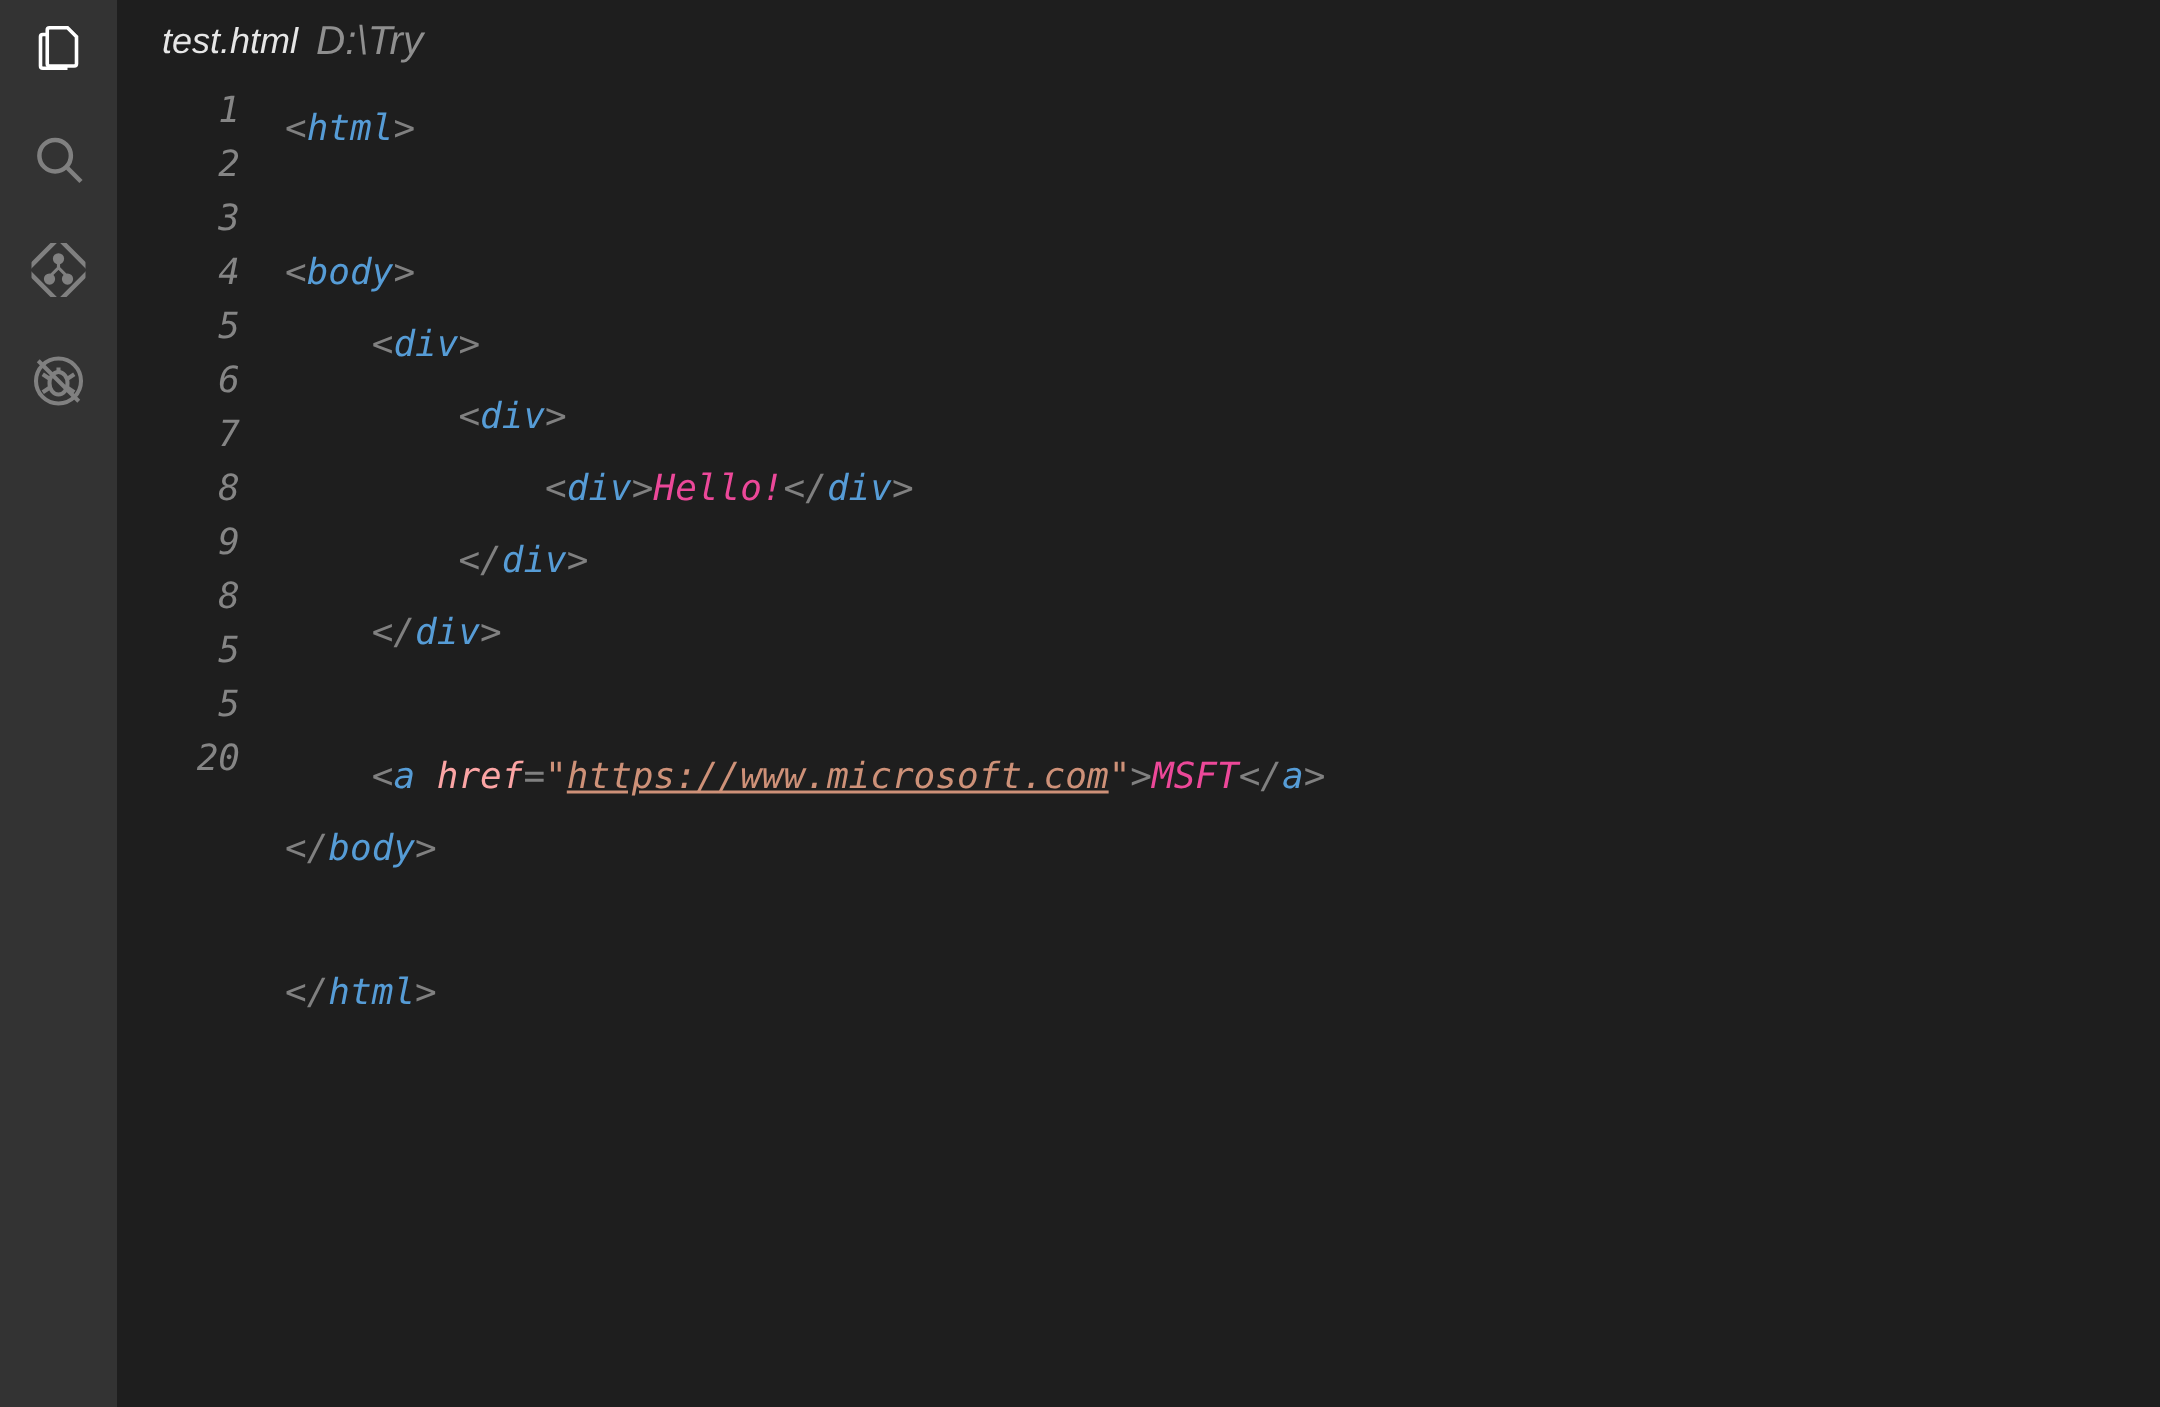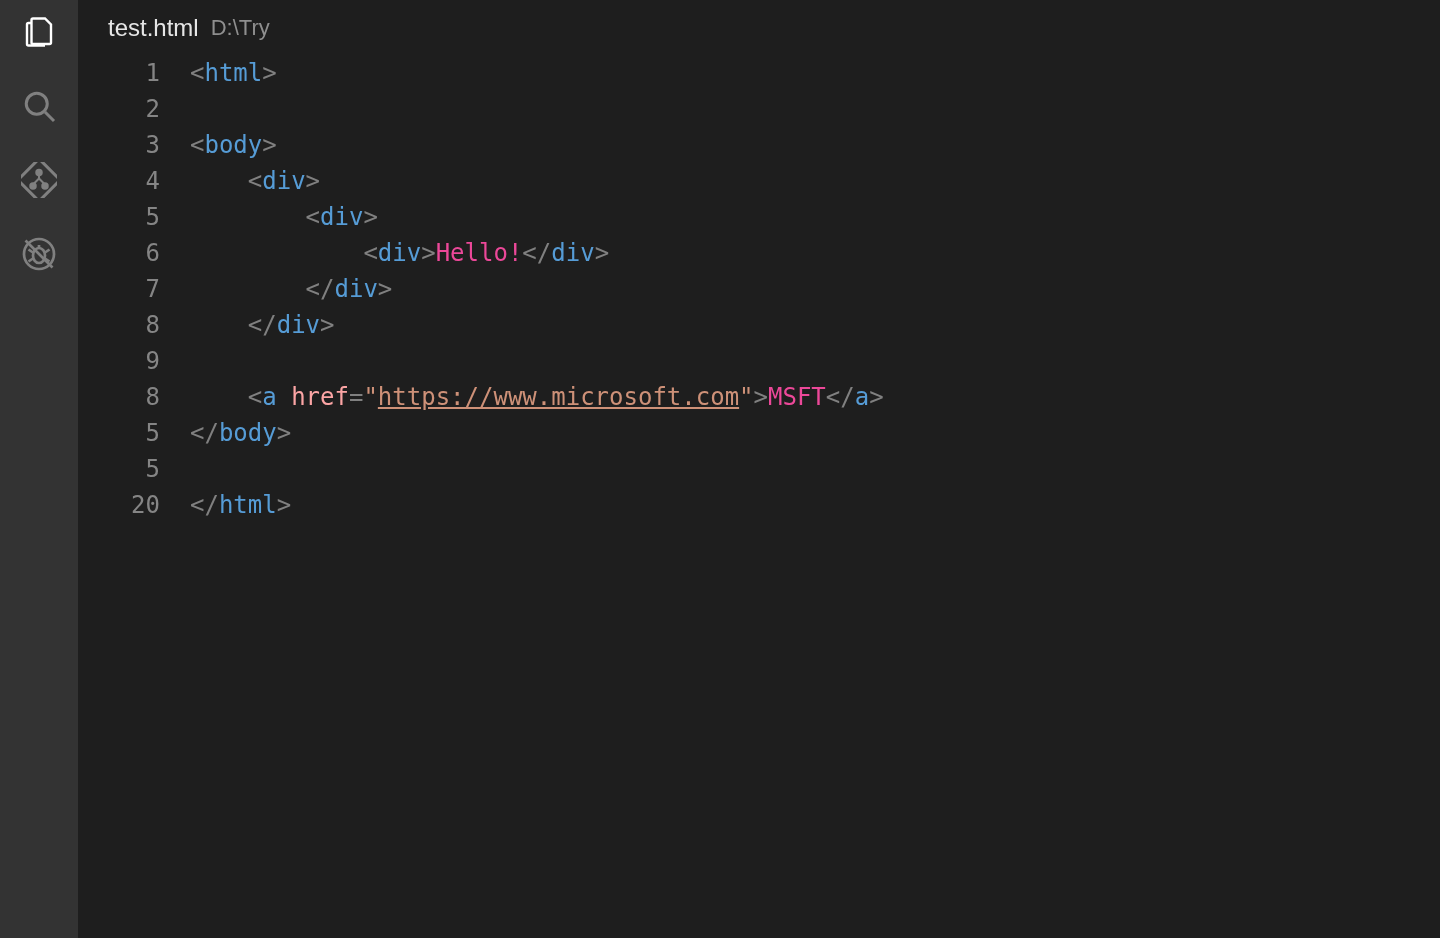--- a/index.html
+++ b/index.html
@@ -1,36 +1,36 @@
 <!DOCTYPE html>
 <html><head>
 <meta charset="utf-8">
 <style>
   * { margin:0; padding:0; box-sizing:border-box; }
   html,body { width:1440px; height:938px; background:#1e1e1e; font-family:"Segoe UI",Arial,sans-serif; overflow:hidden; }
-  .app { display:flex; height:100%; }
+  .app { display:flex; height:100%;font-style:italic; }
 
   
   .activity-bar { width:78px; background:#333333; display:flex; flex-direction:column; align-items:center; padding-top:14px; gap:38px; }
   .act-icon { width:36px; height:36px; display:flex; align-items:center; justify-content:center; cursor:pointer; }
   .act-icon svg { width:36px; height:36px; }
   .act-icon svg * { stroke:#808080; }
   .act-icon.active svg * { stroke:#ffffff; }
 
   
   .editor { flex:1; background:#1e1e1e; display:flex; flex-direction:column; }
   .tabbar { height:55px; display:flex; align-items:center; padding-left:30px; }
   .filename { color:#e6e6e6; font-size:24px; font-weight:400; margin-right:12px; }
-  .filepath { color:#8f8f8f; font-size:22px; font-weight:300; }
+  .filepath { color:#8f8f8f; font-size:27px; font-weight:300; }
 
   .code-area { flex:1; display:flex; font-family:Consolas,monospace; font-size:24px; line-height:36px; }
   .gutter { width:112px; text-align:right; color:#858585; padding-right:30px; user-select:none; }
   .gutter div { height:36px; }
   .code { flex:1; white-space:pre; color:#d4d4d4; position:relative; }
-  .code .line { height:36px; }
+  .code .line { height:36px;margin-top:12px; }
 
   .p  { color:#808080; }   
   .tg { color:#569cd6; }   
   .at { color:#fca5a5; }   
   .st { color:#ce9178; }   
   .st.u { text-decoration:underline; }
   .tx { color:#ec4899; }   
 </style>
 </head>
 <body>

